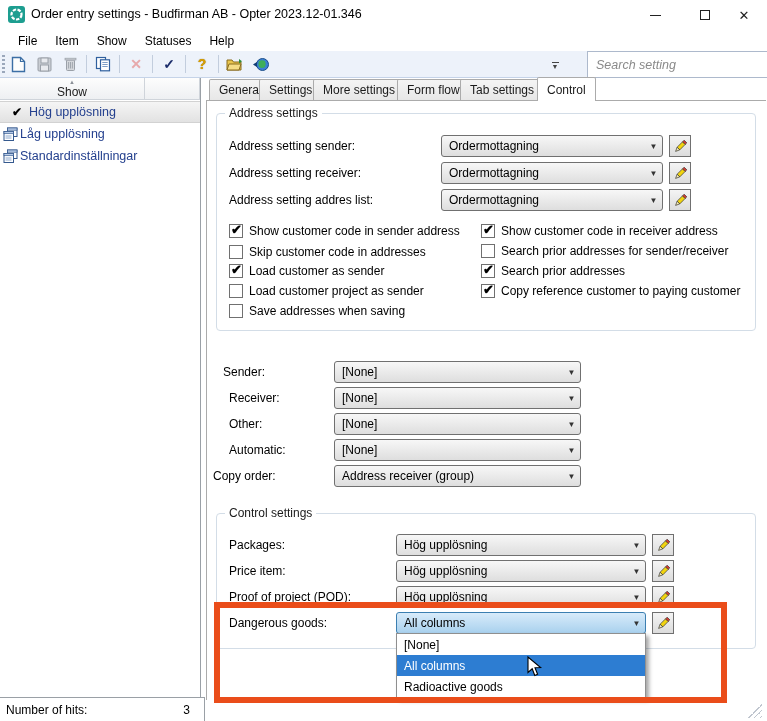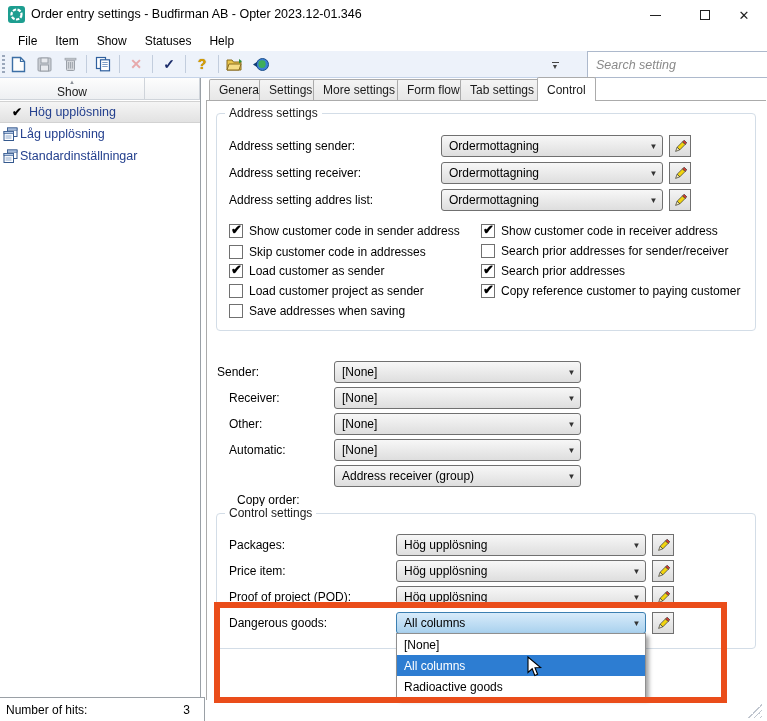--- a/index.html
+++ b/index.html
@@ -328,41 +328,41 @@
         </span>
       <span class="cb-label">Search prior addresses</span>
     </div>
     <div class="cbrow" style="left:274px; top:182px;">
       <span class="cb checked">
           <span class="mark">✔</span>
         </span>
       <span class="cb-label">Copy reference customer to paying customer</span>
     </div>
 
-    <div class="field-label" style="left:10px; top:264px;">Sender:</div>
+    <div class="field-label" style="left:16px; top:264px;">Sender:</div>
     <div class="combo" style="left:127px; top:260px; width:247px;">
       <span class="val">[None]</span>
       <span class="arrow">▼</span>
     </div>
     <div class="field-label" style="left:22px; top:290px;">Receiver:</div>
     <div class="combo" style="left:127px; top:286px; width:247px;">
       <span class="val">[None]</span>
       <span class="arrow">▼</span>
     </div>
     <div class="field-label" style="left:22px; top:316px;">Other:</div>
     <div class="combo" style="left:127px; top:312px; width:247px;">
       <span class="val">[None]</span>
       <span class="arrow">▼</span>
     </div>
     <div class="field-label" style="left:22px; top:342px;">Automatic:</div>
     <div class="combo" style="left:127px; top:338px; width:247px;">
       <span class="val">[None]</span>
       <span class="arrow">▼</span>
     </div>
-    <div class="field-label" style="left:30px; top:368px;margin-top:24px;">Copy order:</div>
+    <div class="field-label" style="left:6px; top:368px;">Copy order:</div>
     <div class="combo" style="left:127px; top:364px; width:247px;">
       <span class="val">Address receiver (group)</span>
       <span class="arrow">▼</span>
     </div>
 
     <div class="groupbox" style="left:9px; top:412px; width:540px; height:136px;">
       <span class="gb-title">Control settings</span>
     </div>
     <div class="field-label" style="left:22px; top:437px;">Packages:</div>
     <div class="combo" style="left:189px; top:433px; width:250px;">

